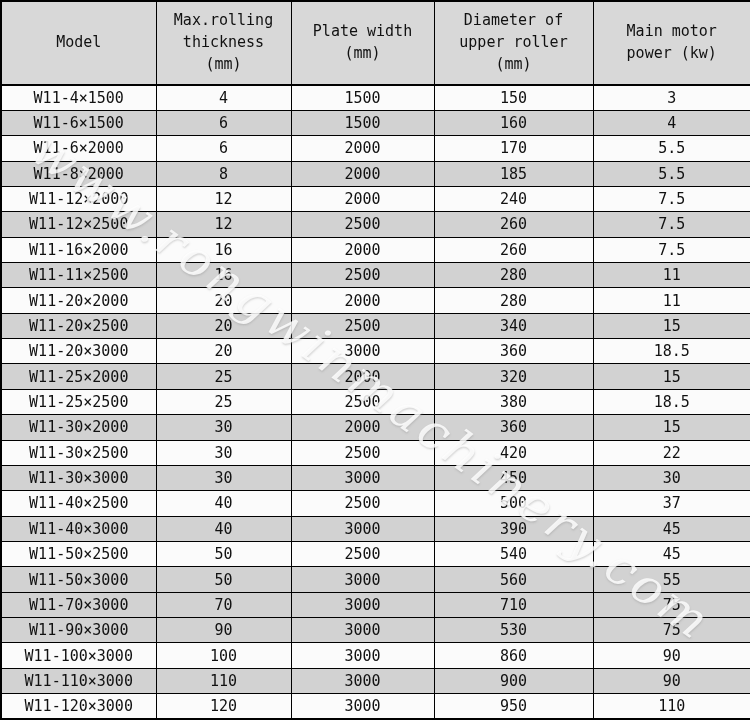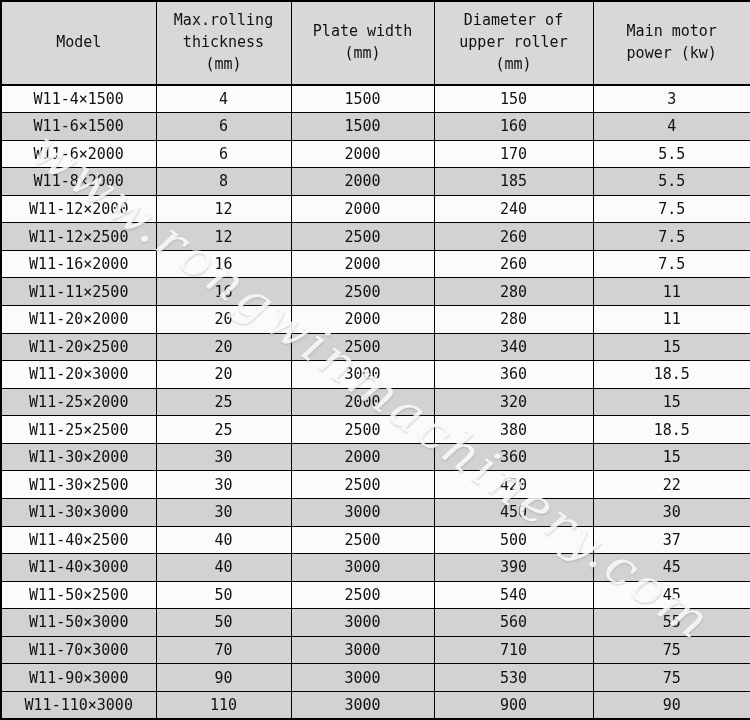--- a/index.html
+++ b/index.html
@@ -255,23 +255,37 @@
           <td>710</td>
           <td>75</td>
         </tr>
         <tr class="alt">
           <td>W11-90×3000</td>
           <td>90</td>
           <td>3000</td>
           <td>530</td>
           <td>75</td>
         </tr>
+        <tr>
+          <td>W11-100×3000</td>
+          <td>100</td>
+          <td>3000</td>
+          <td>860</td>
+          <td>90</td>
+        </tr>
         <tr class="alt">
           <td>W11-110×3000</td>
           <td>110</td>
           <td>3000</td>
           <td>900</td>
           <td>90</td>
+        </tr>
+        <tr>
+          <td>W11-120×3000</td>
+          <td>120</td>
+          <td>3000</td>
+          <td>950</td>
+          <td>110</td>
         </tr>
       </tbody>
   </table>
   <div class="watermark">www.rongwinmachinery.com</div>
 </div>
 
 </body></html>

